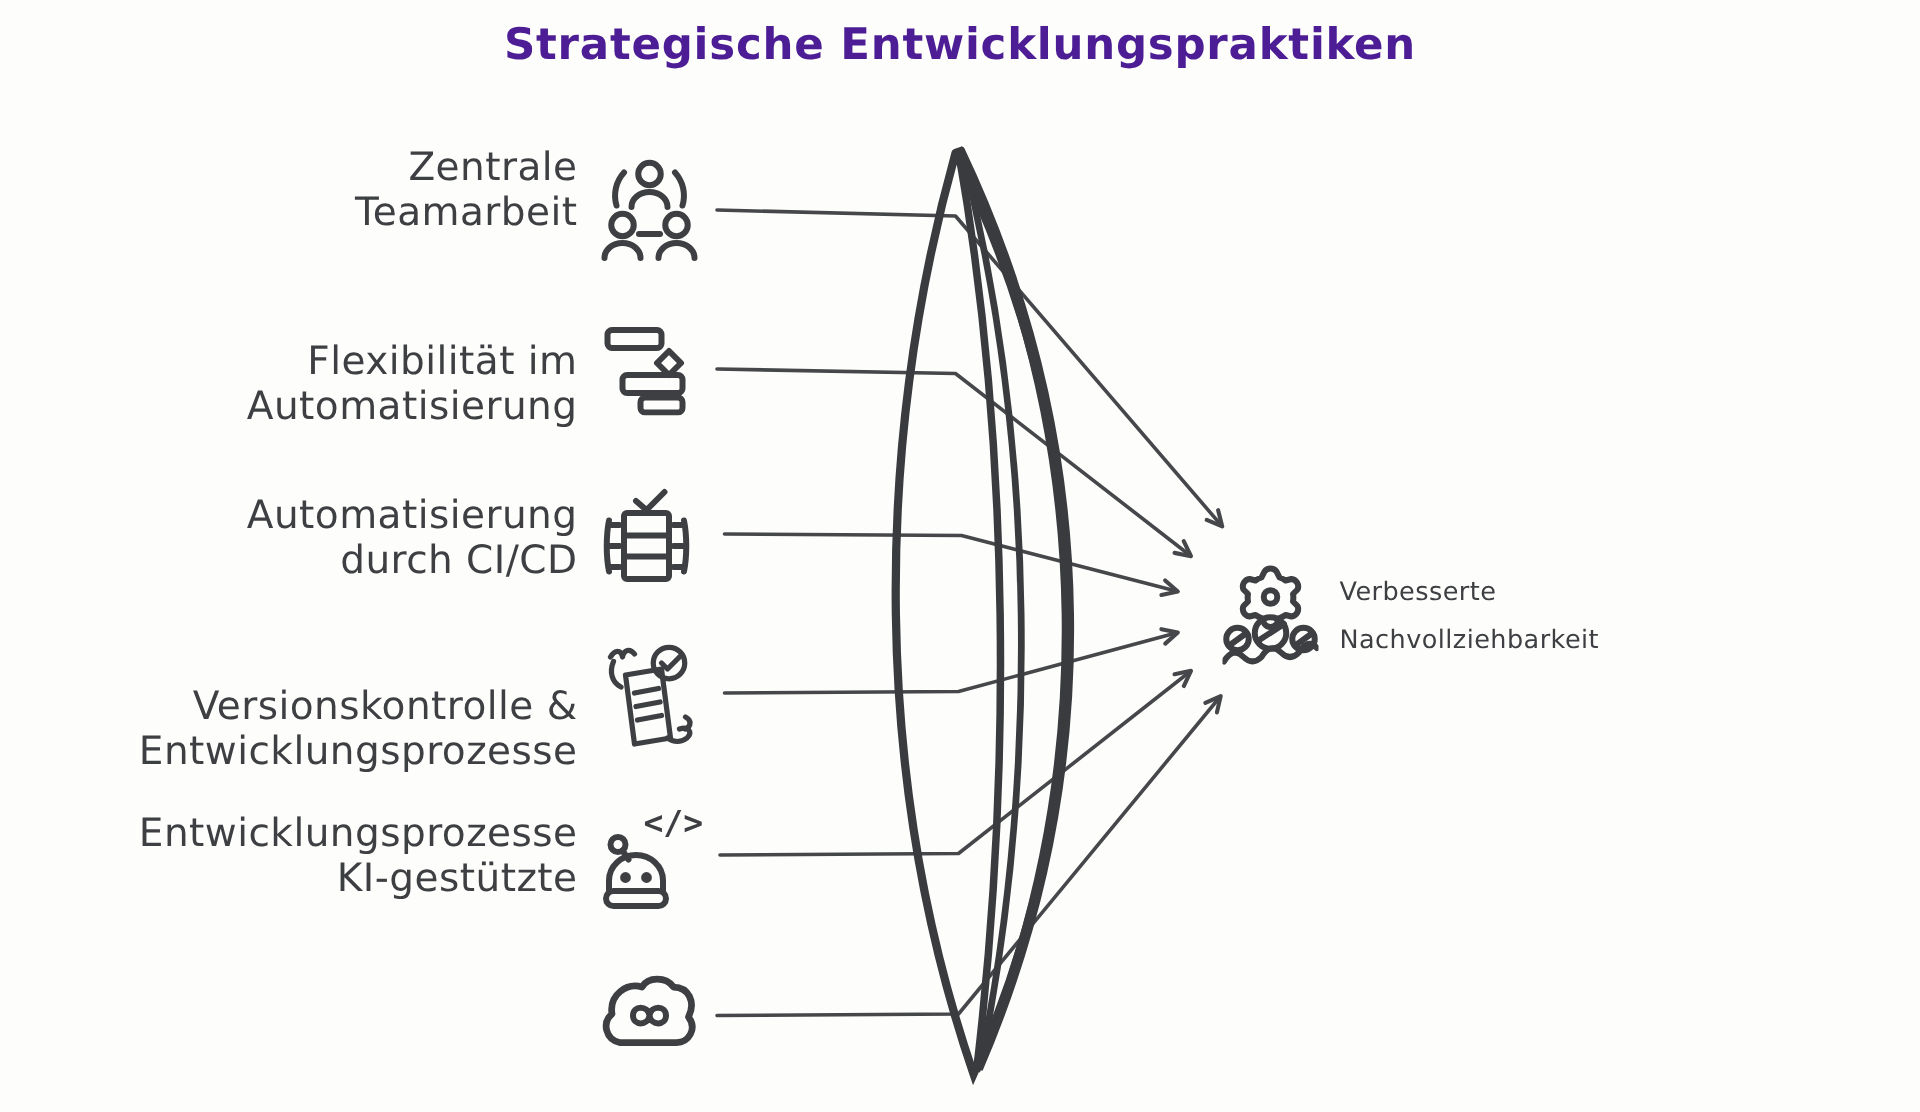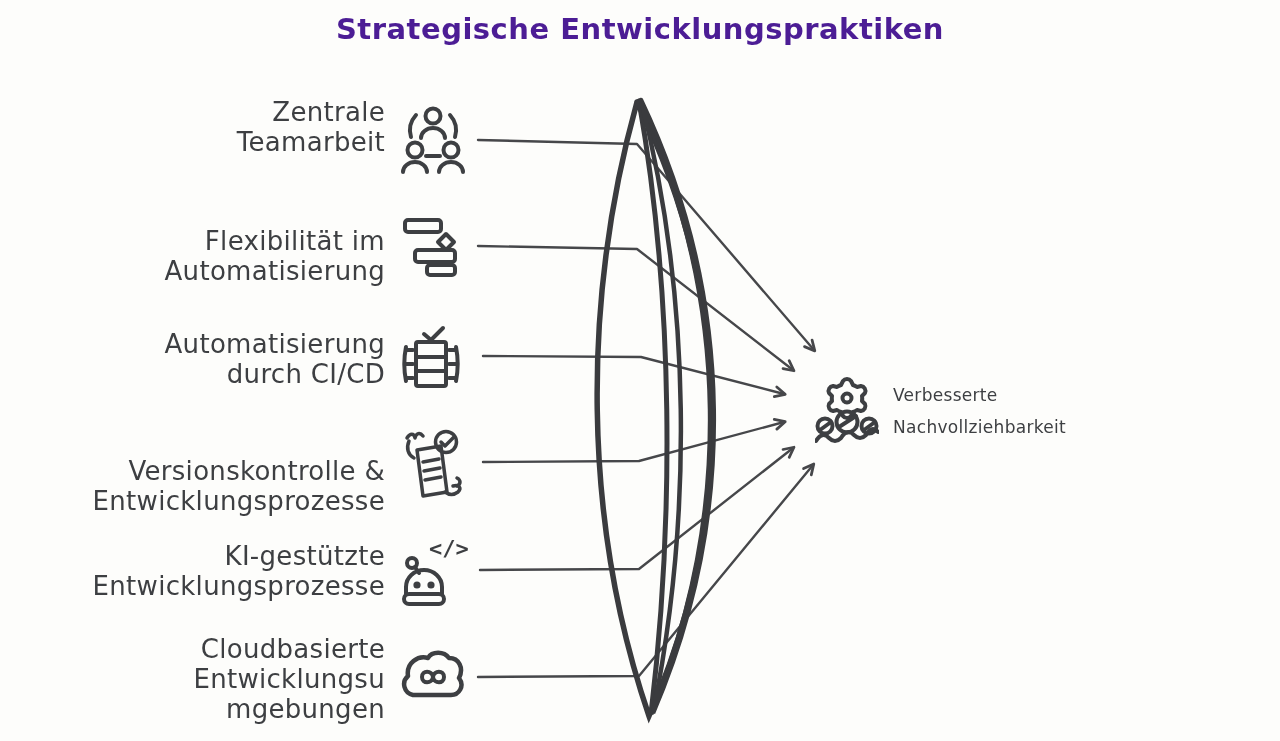--- a/index.html
+++ b/index.html
@@ -118,40 +118,35 @@
       <circle cx="45" cy="14" r="10.5"></circle>
       <path d="M40,14 l4,4 l9,-9"></path>
       <path d="M6,10 c3,-5 7,-5 8,0 c1,-5 5,-6 8,-2"></path>
       <path d="M8,13 C5,20 7,27 13,30"></path>
       <path d="M56,50 c4,2 4,6 0,8"></path>
       <path d="M52,58 c6,-2 9,2 5,6 c-4,3 -9,3 -13,0"></path>
     </g>
   </svg>
 
   <div class="practice" style="top:541px">
+    <div>Entwicklungsprozesse</div>
     <div>KI-gestützte</div>
-    <div>Entwicklungsprozesse</div>
   </div>
   <svg class="picon" style="left:400px;top:536px" width="68" height="72" viewBox="0 0 68 72">
     <g class="ink" stroke-width="4">
       <circle cx="12" cy="27" r="5"></circle>
       <path d="M15,31 L19,37"></path>
       <path d="M6,58 v-7 a18,17 0 0 1 36,0 v7"></path>
       <rect x="4" y="58" width="40" height="10" rx="5"></rect>
       <circle cx="17" cy="49" r="1.6" fill="#3d3f42"></circle>
       <circle cx="31" cy="49" r="1.6" fill="#3d3f42"></circle>
     </g>
     <text x="29" y="20" font-family="DejaVu Sans Mono, monospace" font-size="22" font-weight="bold" fill="#3d3f42">&lt;/&gt;</text>
   </svg>
 
-  <div class="practice" style="top:634px">
-    <div>Cloudbasierte</div>
-    <div>Entwicklungsu</div>
-    <div>mgebungen</div>
-  </div>
   <svg class="picon" style="left:399px;top:648px" width="66" height="56" viewBox="0 0 66 56">
     <g class="ink" stroke-width="4.5">
       <path d="M14,47 C5,45 2,34 9,28 C7,15 19,7 29,10 C33,3 45,3 50,10 C60,10 65,20 60,30 C66,38 60,47 52,47 Z"></path>
       <path d="M23,29 c0,-7 10,-7 11,0 c1,7 11,7 11,0 c0,-7 -10,-7 -11,0 c-1,7 -11,7 -11,0" stroke-width="4"></path>
     </g>
   </svg>
 
   <svg class="picon" style="left:815px;top:376px" width="64" height="68" viewBox="0 0 64 68">
     <g class="ink" stroke-width="4">
       <path d="M28,5 a5,5 0 0 1 8,0 l2,4 a14,14 0 0 1 4,2 l4,-1 a5,5 0 0 1 4,7 l-3,3 a14,14 0 0 1 0,5 l3,3 a5,5 0 0 1 -4,7 l-4,-1 a14,14 0 0 1 -4,2 l-2,4 a5,5 0 0 1 -8,0 l-2,-4 a14,14 0 0 1 -4,-2 l-4,1 a5,5 0 0 1 -4,-7 l3,-3 a14,14 0 0 1 0,-5 l-3,-3 a5,5 0 0 1 4,-7 l4,1 a14,14 0 0 1 4,-2 z"></path>

